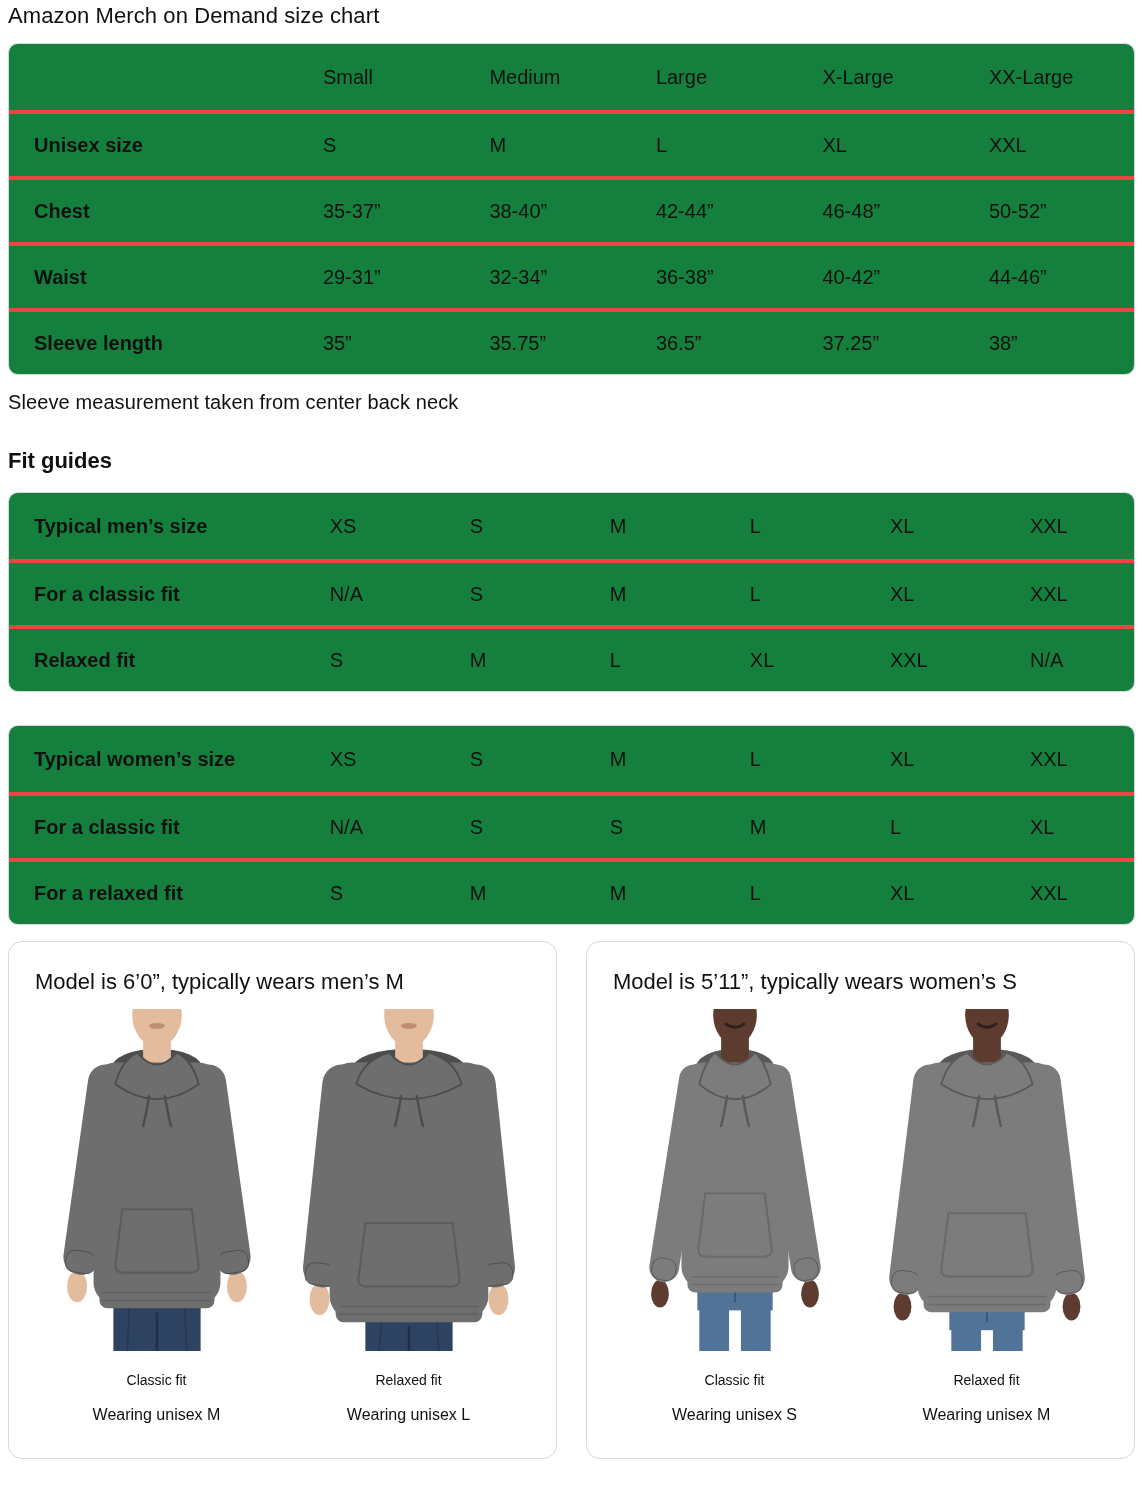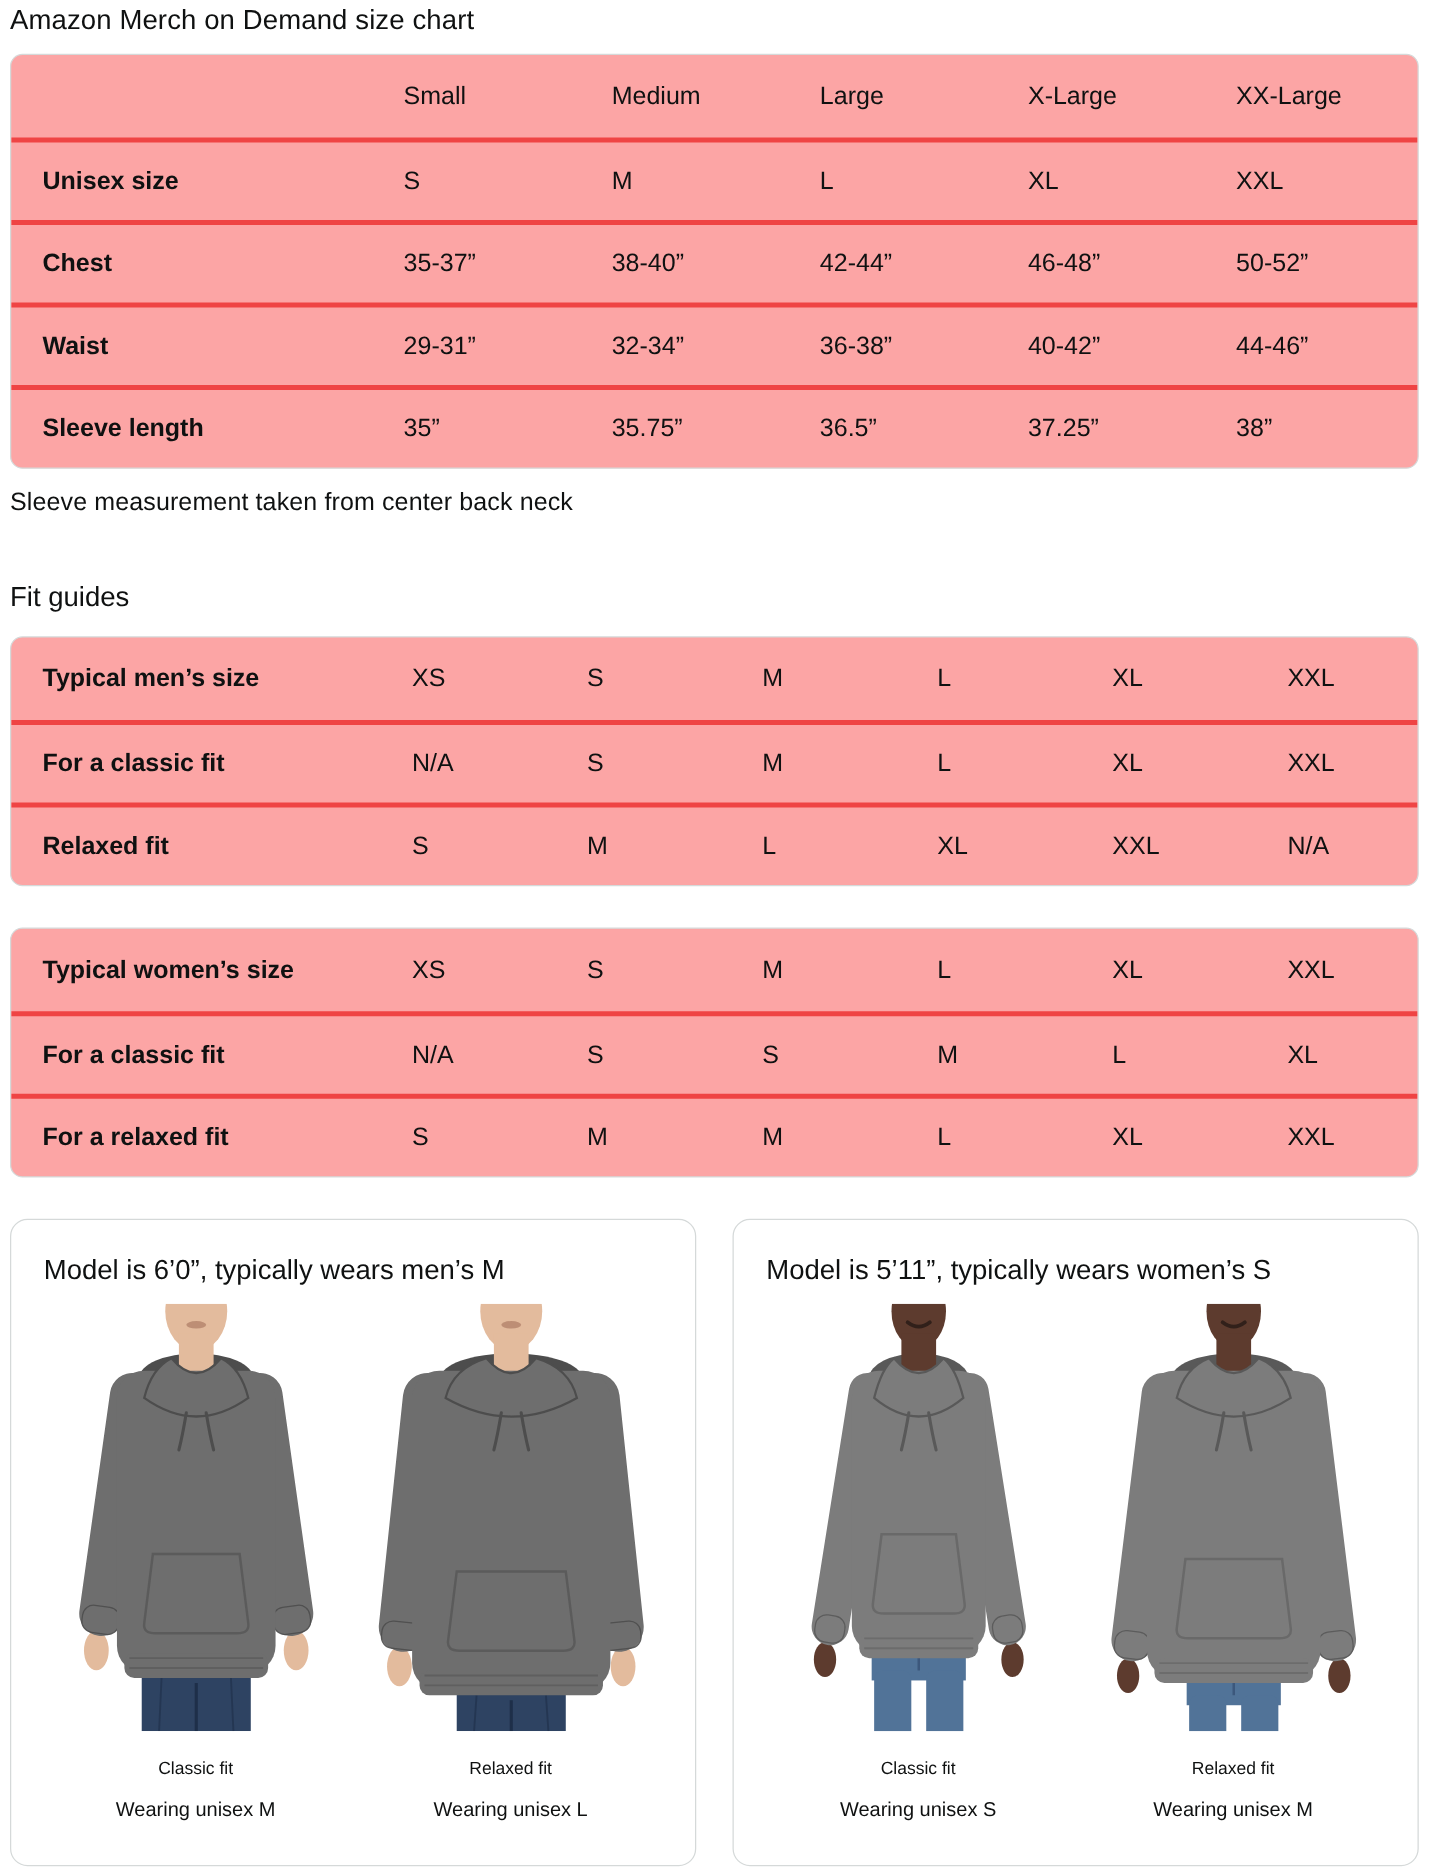--- a/index.html
+++ b/index.html
@@ -17,21 +17,21 @@
     font-size: 22px;
     font-weight: 400;
     line-height: 28px;
     margin-bottom: 13px;
     letter-spacing: 0.1px;
   }
 
   .card {
     border: 1px solid #d5d9d9;
     border-radius: 10px;
-    background: #fca5a5;
+    background: #15803d;
     overflow: hidden;
   }
 
   
   .trow {
     display: grid;
     align-items: center;
     min-height: 67px;
     font-size: 20px;
   }
@@ -46,33 +46,33 @@
 
   .note {
     font-size: 20px;
     line-height: 25px;
     margin-top: 15px;
     letter-spacing: 0.1px;
   }
 
   .section-heading {
     font-size: 22px;
-    font-weight: 400;
+    font-weight: 700;
     line-height: 27px;
-    margin-top: 49px;
+    margin-top: 32px;
     margin-bottom: 18px;
   }
 
   .card + .card { margin-top: 33px; }
 
   
   .model-boxes {
     display: flex;
     gap: 29px;
-    margin-top: 33px;
+    margin-top: 16px;
     padding-bottom: 6px;
   }
   .model-box {
     flex: 1 1 0;
     border: 1px solid #d5d9d9;
     border-radius: 14px;
     padding: 26px 14px 24px 14px;
     min-height: 518px;
   }
   .model-box-heading {

